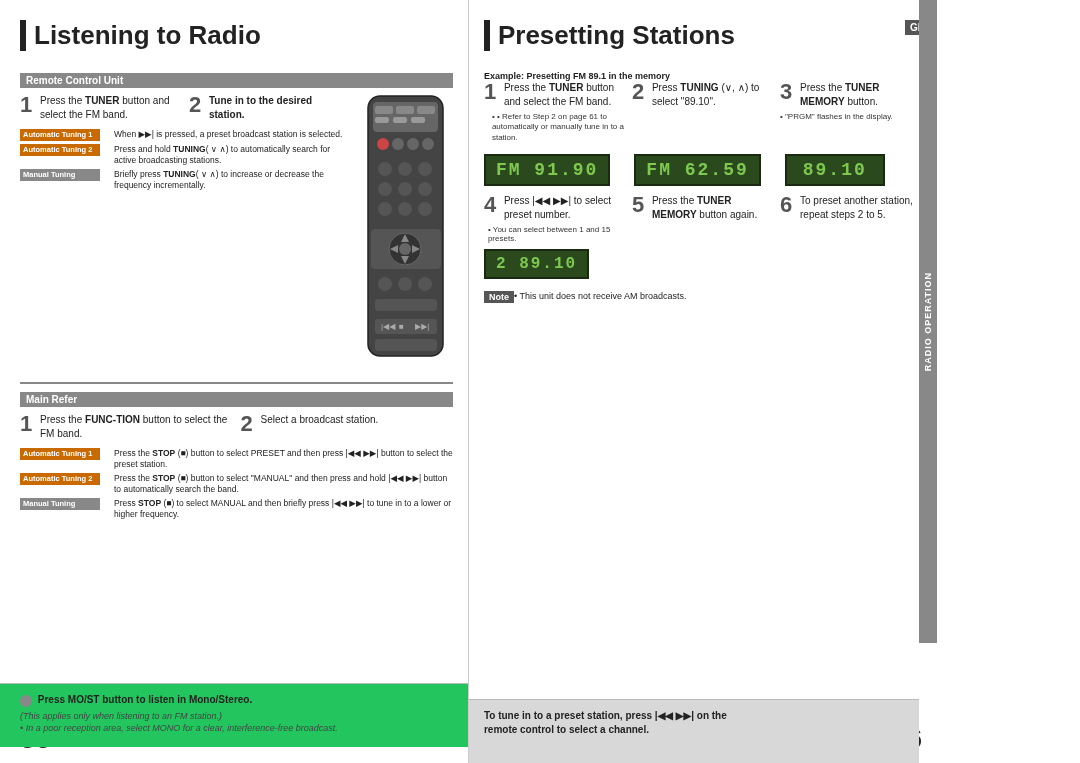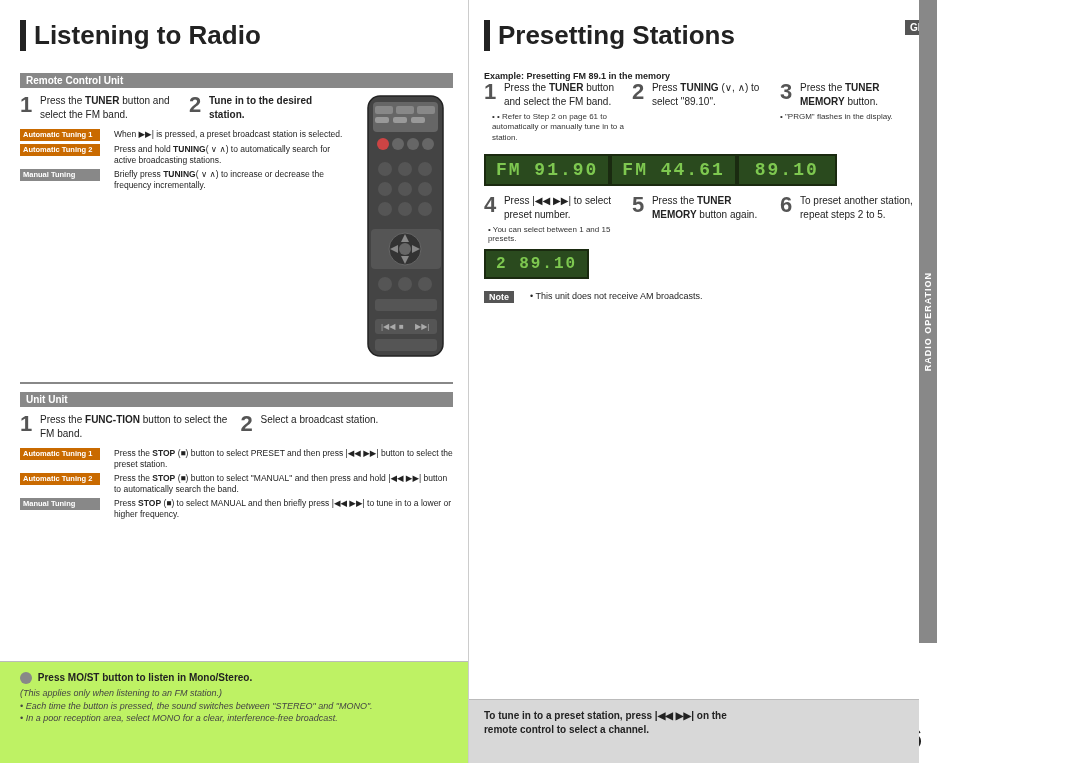--- a/index.html
+++ b/index.html
@@ -163,30 +163,30 @@
       padding: 4px 10px;
       letter-spacing: 2px;
       border: 2px solid #1a2a10;
       display: inline-block;
       min-width: 100px;
       text-align: center;
     }
 
     .lcd-displays-row {
       display: flex;
-      gap: 0;
+      gap: 24px;
       margin: 8px 0;
       justify-content: flex-start;
     }
 
     
     .note-box {
       display: flex;
       align-items: flex-start;
-      gap: 16px;
+      gap: 0;
       margin-top: 6px;
     }
 
     .note-label {
       background: #555;
       color: #fff;
       font-size: 9px;
       font-weight: bold;
       padding: 1px 5px;
       white-space: nowrap;
@@ -396,21 +396,21 @@
 
             <rect x="12" y="245" width="62" height="12" rx="3" fill="#555"></rect>
           </svg>
         </div>
       </div>
     </div>
 
     <div class="divider-line"></div>
 
     <div>
-      <div class="section-header">Unit Unit</div>
+      <div class="section-header">Main Refer</div>
 
       <div class="steps-row">
         <div class="step-block">
           <span class="step-number">1</span>
           <div class="step-text">
             Press the <b>FUNC-TION</b> button to select the FM band.
           </div>
         </div>
         <div class="step-block">
           <span class="step-number">2</span>
@@ -432,28 +432,27 @@
         </div>
         <div class="tuning-note-row">
           <span class="tuning-label">Manual Tuning</span>
           <span class="tuning-desc">Press <b>STOP</b> (■) to select MANUAL and then briefly press |◀◀ ▶▶| to tune in to a lower or higher frequency.</span>
         </div>
       </div>
     </div>
 
     <span class="page-number-left">55</span>
 
-    <div style="position:absolute; bottom:0; left:0; right:0; background:#bef264; padding:10px 20px 38px 20px; border-top:1px solid #bbb;">
+    <div style="position:absolute; bottom:16px; left:0; right:0; background:#22c55e; padding:10px 20px 12px 20px; border-top:1px solid #bbb;">
       <div>
         <div class="bottom-main-text">
           <span class="gray-circle"></span>
           <span>Press MO/ST button to listen in Mono/Stereo.</span>
         </div>
         <div class="bottom-sub-text">(This applies only when listening to an FM station.)</div>
-        <div class="bottom-sub-text">• Each time the button is pressed, the sound switches between "STEREO" and "MONO".</div>
         <div class="bottom-sub-text">• In a poor reception area, select MONO for a clear, interference-free broadcast.</div>
       </div>
     </div>
   </div>
 
   <div class="right-page">
 
     <div class="gb-badge">GB</div>
 
     <div>
@@ -489,21 +488,21 @@
           <div class="step-text">
             Press the <b>TUNER MEMORY</b> button.
           </div>
         </div>
         <div style="font-size:8px; color:#333; margin-top:4px;">• "PRGM" flashes in the display.</div>
       </div>
     </div>
 
     <div class="lcd-displays-row">
       <div class="lcd-display">FM 91.90</div>
-      <div class="lcd-display">FM 44.61</div>
+      <div class="lcd-display">FM 62.59</div>
       <div class="lcd-display">   89.10</div>
     </div>
 
     <div class="steps-bottom-row">
 
       <div class="right-step">
         <div class="step-block">
           <span class="step-number">4</span>
           <div class="step-text">
             Press |◀◀ ▶▶| to select preset number.

